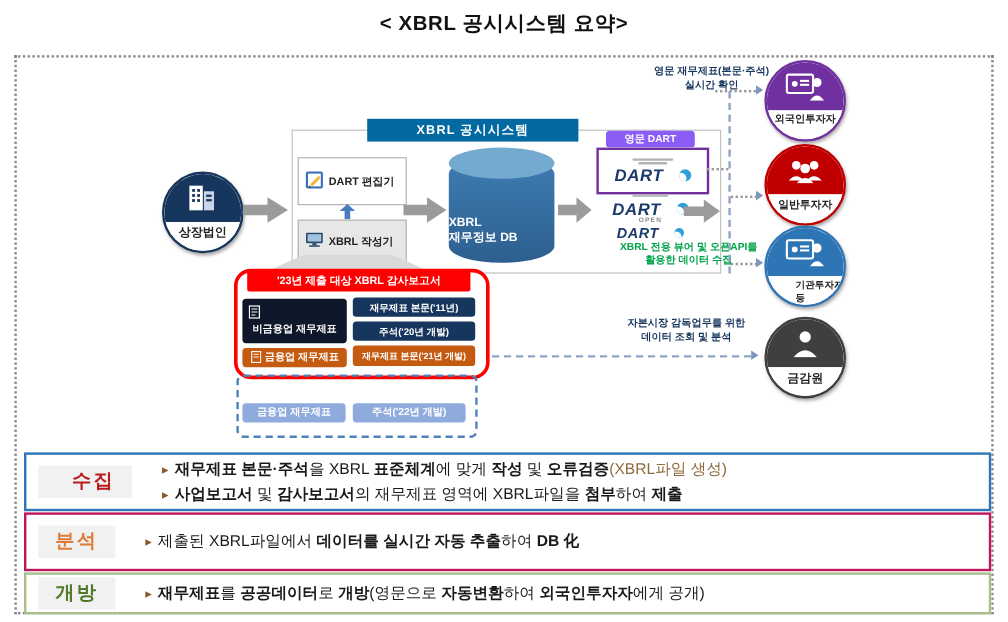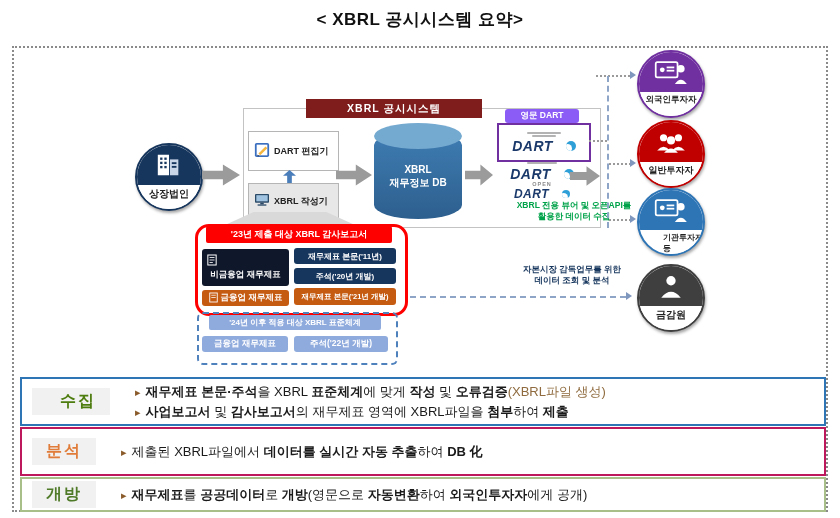--- a/index.html
+++ b/index.html
@@ -4,37 +4,37 @@
 <style>
   html,body{margin:0;padding:0;background:#fff;}
   .stage{position:relative;width:840px;height:518px;background:#fff;overflow:hidden;
          font-family:"Liberation Sans",sans-serif;color:#1a1a1a;}
   .title{position:absolute;top:8px;left:0;width:100%;text-align:center;
          font-size:17px;font-weight:bold;color:#111;letter-spacing:.5px;}
   .outer{position:absolute;left:12px;top:46px;width:812px;height:462px;
          border:2px dotted #8a8a8a;}
   
   .sys-rect{position:absolute;left:243px;top:108px;width:356px;height:118px;border:1px solid #c3c3c3;}
-  .sys-bar{position:absolute;left:306px;top:99px;width:176px;height:19px;background:#7f1d1d;
+  .sys-bar{position:absolute;left:306px;top:99px;width:176px;height:19px;background:#0369a1;
            color:#fff;font-size:10.5px;font-weight:bold;display:flex;align-items:center;justify-content:center;letter-spacing:1px;}
   
   .actor{position:absolute;width:64px;height:64px;border-radius:50%;background:#fff;overflow:hidden;
          box-shadow:1px 2px 3px rgba(0,0,0,.35);}
   .actor .top{height:62%;display:flex;align-items:center;justify-content:center;}
   .actor .lbl{height:38%;display:flex;align-items:flex-start;justify-content:center;
               font-weight:bold;color:#222;background:#fff;padding-top:2px;}
   
   .tool{position:absolute;display:flex;align-items:center;gap:4px;padding-left:5px;
         border:1px solid #b5b5b5;background:#fff;font-size:9px;font-weight:bold;color:#222;}
   
   .db{position:absolute;left:374px;top:123px;width:88px;height:96px;}
   .db .shell{position:absolute;left:0;right:0;top:8px;bottom:0;background:linear-gradient(#3f7db3,#2d5f8e);
              border-radius:44px/14px;}
   .db .cap{position:absolute;left:0;right:0;top:0;height:26px;background:#74a9d0;border-radius:50%;}
-  .db .txt{position:absolute;left:0;right:0;top:40px;text-align:center;color:#fff;font-weight:bold;font-size:10px;line-height:13px;}
+  .db .txt{position:absolute;left:0;right:0;top:56px;color:#fff;font-weight:bold;font-size:10px;line-height:13px;}
   
   .barrow{position:absolute;background:#9b9b9b;
           clip-path:polygon(0 32%,55% 32%,55% 6%,100% 50%,55% 94%,55% 68%,0 68%);}
   .uparrow{position:absolute;background:#4a7ebb;
            clip-path:polygon(50% 0,100% 45%,68% 45%,68% 100%,32% 100%,32% 45%,0 45%);}
   
   .badge{position:absolute;left:505px;top:109px;width:74px;height:14px;background:#8b5cf6;border-radius:3px;
          color:#fff;font-size:8.5px;font-weight:bold;display:flex;align-items:center;justify-content:center;}
   .engbox{position:absolute;left:497px;top:123px;width:90px;height:35px;border:2px solid #7030a0;background:#fff;
           display:flex;flex-direction:column;align-items:center;justify-content:center;gap:1px;}
@@ -77,21 +77,21 @@
   .b24a{left:202px;top:336px;width:86px;height:16px;font-size:8.5px;}
   .b24b{left:294px;top:336px;width:94px;height:16px;font-size:8.5px;}
   
   .section{position:absolute;left:20px;width:802px;background:#fff;display:flex;align-items:center;}
   .sec-label{min-width:52px;margin:0 8px 0 10px;padding:3px 6px;background:#f1f1f1;
              text-align:center;font-size:16px;font-weight:bold;letter-spacing:2px;}
   .sec-lines{flex:1;margin-left:17px;}
   .sec-line{font-size:13px;line-height:20px;white-space:nowrap;}
   .bullet{color:#8a5a2a;font-size:11px;margin-right:5px;}
   .b{font-weight:bold;}
-  .blue-lbl{color:#4d7c0f;padding-left:20px;} .orange-lbl{color:#e07b39;} .green-lbl{color:#4f7a28;}
+  .blue-lbl{color:#b91c1c;padding-left:20px;} .orange-lbl{color:#e07b39;} .green-lbl{color:#4f7a28;}
   .sec-collect{top:377px;height:45px;border:2px solid #2e75b6;}
   .sec-analyze{top:427px;height:45px;border:2px solid #be185d;}
   .sec-open{top:477px;height:31px;border:2px solid #a8bf8a;}
 </style>
 </head>
 <body>
 
 <div class="stage">
 
   <div class="title">&lt; XBRL 공시시스템 요약&gt;</div>
@@ -182,20 +182,24 @@
   <div class="dartbox" style="top:182px;height:18px;">
     <div class="opencap">OPEN</div>
     <div class="dart-row">
       <span class="dart-word sm">DART</span>
       <span class="swoosh" style="width:8px;height:8px;"></span>
     </div>
   </div>
 
   <div class="barrow" style="left:570px;top:165px;width:30px;height:22px;"></div>
 
+  <div class="ann navytext" style="left:523px;top:54px;width:140px;">
+    <span>영문 재무제표(본문·주석)</span>
+    <span>실시간 확인</span>
+  </div>
   <div class="ann greentext" style="left:498px;top:200px;width:152px;">
     <span>XBRL 전용 뷰어 및 오픈API를</span>
     <span>활용한 데이터 수집</span>
   </div>
   <div class="ann navytext" style="left:512px;top:264px;width:120px;">
     <span>자본시장 감독업무를 위한</span>
     <span>데이터 조회 및 분석</span>
   </div>
 
   <div class="dot-h" style="left:596px;top:75px;width:34px;"></div>
@@ -296,23 +300,20 @@
     <span>재무제표 본문('11년)</span>
   </div>
   <div class="cell navy r2">
     <span>주석('20년 개발)</span>
   </div>
   <div class="cell orange r3">
     <span>재무제표 본문('21년 개발)</span>
   </div>
 
   <div class="box24"></div>
-  <div class="bar24">
-    <span>'24년 이후 적용 대상 XBRL 표준체계</span>
-  </div>
   <div class="cell lblue b24a">
     <span>금융업 재무제표</span>
   </div>
   <div class="cell lblue b24b">
     <span>주석('22년 개발)</span>
   </div>
 
   <div class="section sec-collect">
     <div class="sec-label blue-lbl">수집</div>
     <div class="sec-lines">

